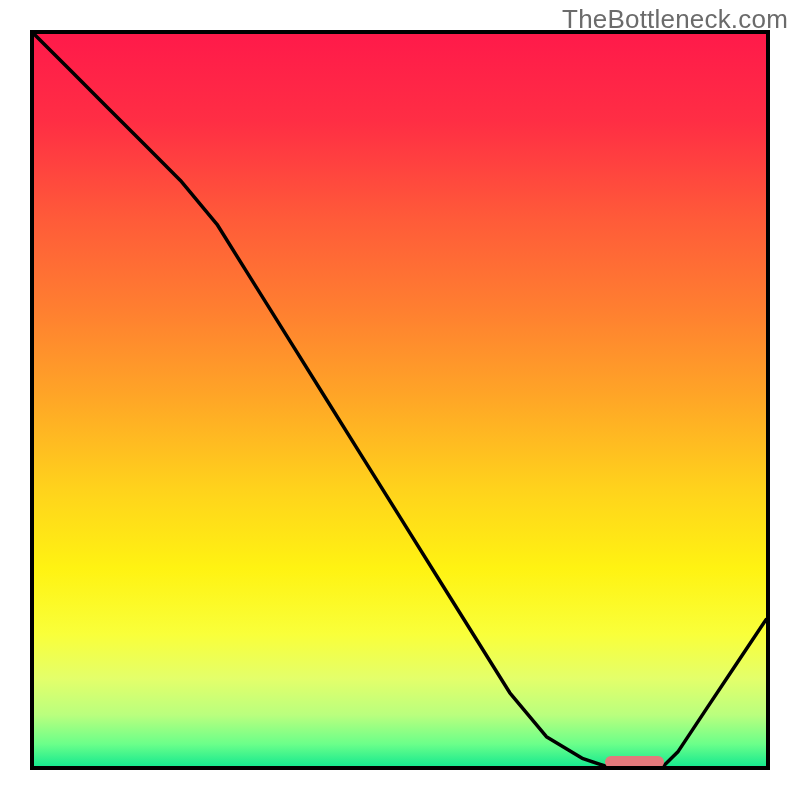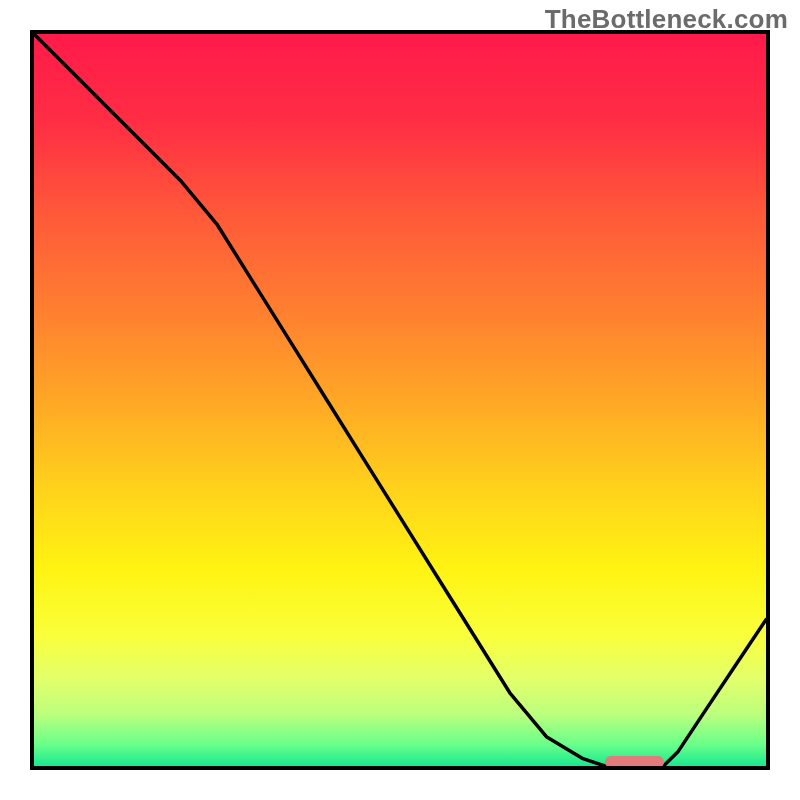--- a/index.html
+++ b/index.html
@@ -14,21 +14,21 @@
     position: relative;
     width: 800px;
     height: 800px;
   }
   .watermark {
     position: absolute;
     top: 4px;
     right: 12px;
     font-size: 26px;
     color: #6b6b6b;
-    font-weight: 700;
+    font-weight: 400;
     letter-spacing: 0.2px;
   }
   .plot-frame {
     position: absolute;
     left: 30px;
     top: 30px;
     width: 740px;
     height: 740px;
     border: 4px solid #000;
     box-sizing: border-box;

